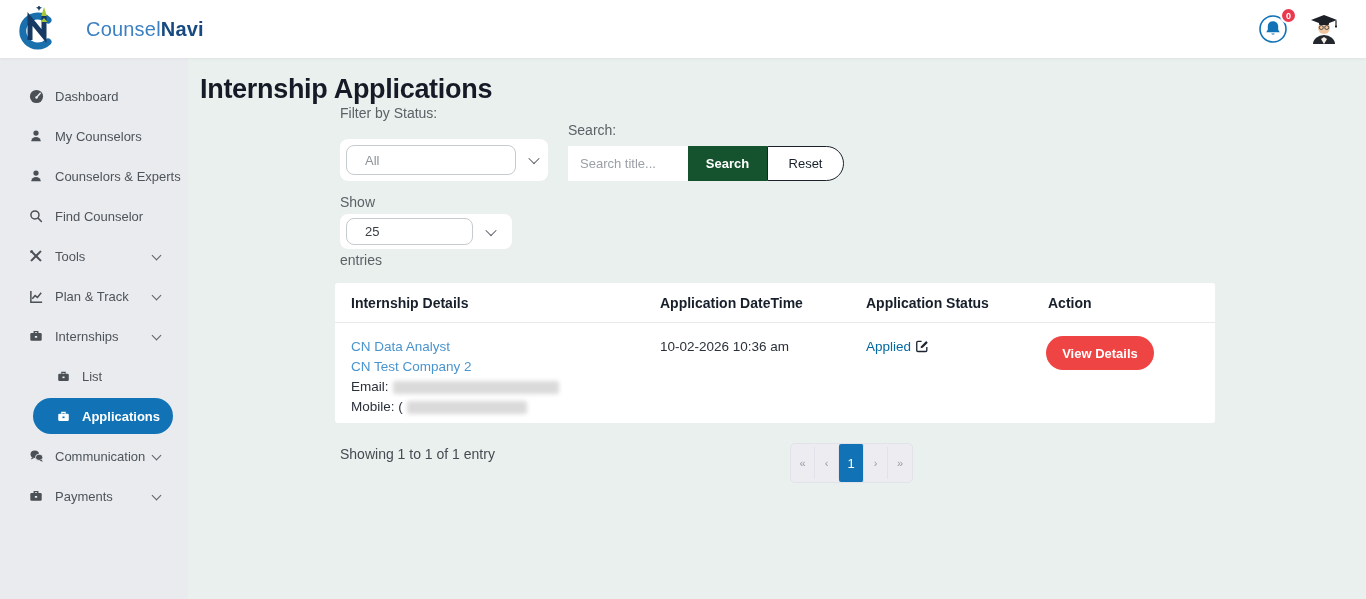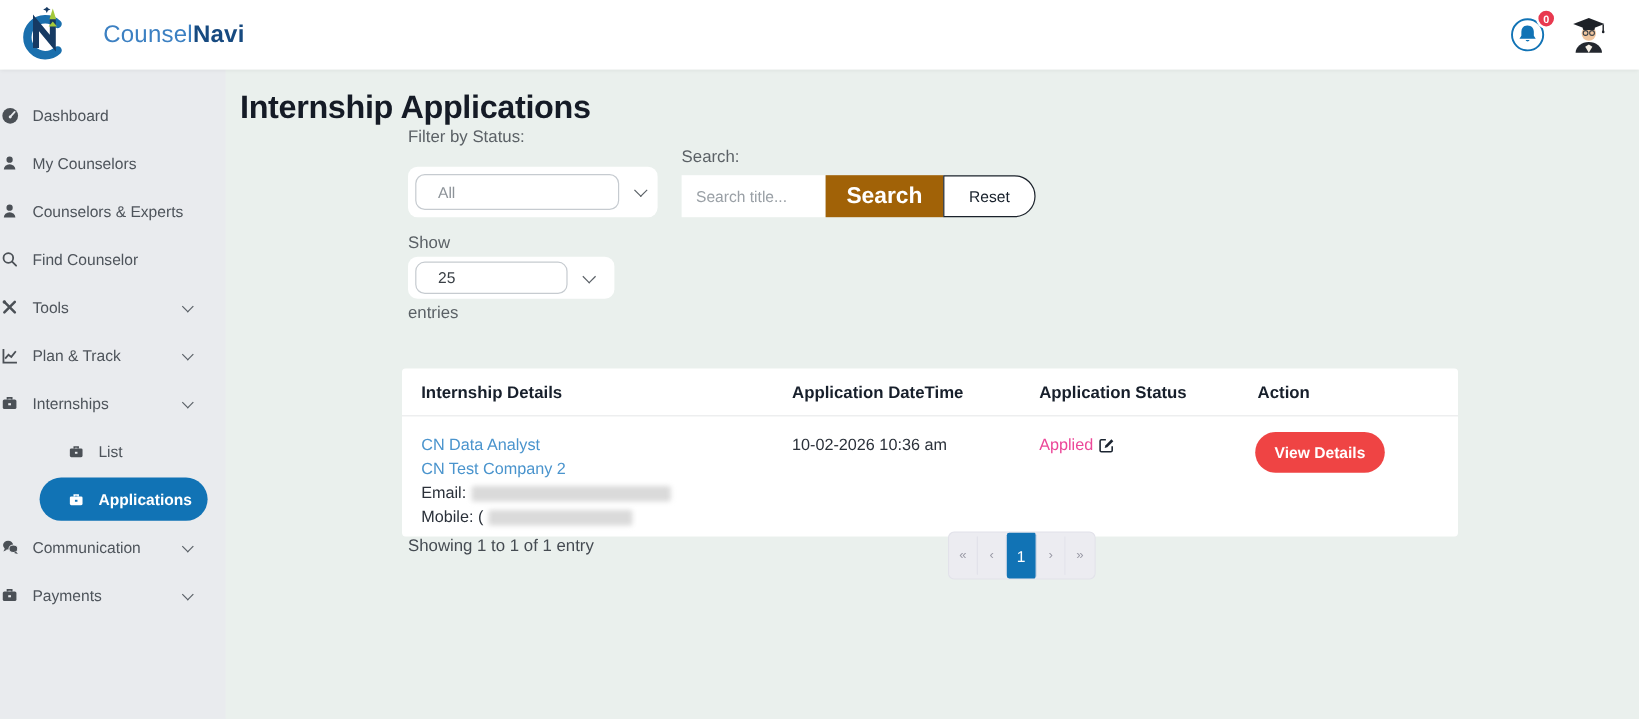--- a/index.html
+++ b/index.html
@@ -19,21 +19,21 @@
   .bell-wrap { position:relative; width:30px; height:30px; cursor:pointer; }
   .badge { position:absolute; top:-7px; right:-9px; min-width:17px; height:17px;
     background:#e8394f; border:2px solid #ffffff; border-radius:9px; color:#fff;
     font-size:9px; font-weight:bold; display:flex; align-items:center; justify-content:center; }
   .avatar { width:28px; height:32px; cursor:pointer; }
 
   
   .sidebar { position:absolute; left:0; top:58px; width:188px; height:541px;
     background:#e9ebee; padding-top:18px; z-index:20; }
   .side-item { position:relative; height:40px; display:flex; align-items:center;
-    color:#4e545b; font-size:13px; cursor:pointer; }
+    padding-left:28px; color:#4e545b; font-size:13px; cursor:pointer; }
   .side-item .icn { width:16px; height:16px; margin-right:11px; flex:0 0 16px;
     display:flex; align-items:center; justify-content:center; }
   .side-item.sub { padding-left:55px; }
   .side-item .chev { position:absolute; right:28px; top:16px; width:7px; height:7px;
     border-right:1.7px solid #5a6066; border-bottom:1.7px solid #5a6066;
     transform:rotate(45deg); }
   .side-item.active { background:#1173b5; color:#ffffff; width:140px; margin-left:33px;
     padding-left:22px; height:36px; margin-top:2px; margin-bottom:2px;
     border-radius:18px; font-weight:bold; }
 
@@ -59,43 +59,43 @@
   .select-show .select-inner { width:127px; color:#3a4046; }
   .sel-chev { width:8px; height:8px; border-right:1.7px solid #5a6066;
     border-bottom:1.7px solid #5a6066; transform:rotate(45deg) translate(-1px,-1px);
     margin-left:14px; }
 
   .search-group { position:absolute; left:380px; top:88px; height:35px; display:flex; }
   .search-input { width:120px; height:35px; border:none; background:#ffffff;
     padding:0 12px; font-size:13px; color:#a16207; outline:none;
     font-family:"Liberation Sans",sans-serif; }
   .search-input::placeholder { color:#9aa0a6; }
-  .btn-search { width:98px; height:35px; background:#a16207; color:#ffffff;
-    border:none; font-size:19px; font-weight:bold; cursor:pointer;
+  .btn-search { width:79px; height:35px; background:#14532d; color:#ffffff;
+    border:none; font-size:13px; font-weight:bold; cursor:pointer;
     font-family:"Liberation Sans",sans-serif; }
   .btn-reset { width:77px; height:35px; background:#ffffff; color:#17202b;
     border:1.5px solid #1b222b; border-radius:0 18px 18px 0; font-size:13px;
     cursor:pointer; font-family:"Liberation Sans",sans-serif; }
 
   
   .card { position:absolute; left:147px; top:225px; width:880px; height:140px;
-    background:#ffffff; border-radius:3px;margin-top:24px; }
+    background:#ffffff; border-radius:3px; }
   .thead { position:relative; height:40px; border-bottom:1px solid #e9eaec; }
   .th { position:absolute; top:12px; font-size:14px; font-weight:bold; color:#171f2b; }
   .th0 { left:16px; } .th1 { left:325px; } .th2 { left:531px; } .th3 { left:713px; }
   .trow { position:relative; height:99px; }
   .cell-details { position:absolute; left:16px; top:14px; font-size:13.5px; line-height:20px; }
   .link { color:#4a94cd; cursor:pointer; display:block; }
   .plain { color:#2b313a; display:block; }
   .redact { display:inline-block; height:13px; background:#dadada;
     filter:blur(2px); border-radius:2px; vertical-align:middle; margin-left:4px; }
   .redact-email { width:166px; } .redact-mobile { width:120px; }
   .cell-dt { position:absolute; left:325px; top:16px; font-size:13.5px; color:#2b313a; }
-  .cell-status { position:absolute; left:531px; top:16px; font-size:13.5px; color:#ec4899;
-    display:flex; align-items:center; gap:4px; }
+  .cell-status { position:absolute; left:531px; top:16px; font-size:13.5px; color:#0369a1;
+    display:flex; gap:4px; }
   .edit-ic { cursor:pointer; display:inline-flex; }
   .btn-view { position:absolute; left:711px; top:13px; width:108px; height:34px;
     background:#ef4444; color:#ffffff; border:none; border-radius:17px;
     font-size:13px; font-weight:bold; cursor:pointer;
     font-family:"Liberation Sans",sans-serif; }
 
   
   .summary { position:absolute; left:152px; top:388px; font-size:14px; color:#454b52; }
   .pager { position:absolute; left:602px; top:385px; display:flex; align-items:center;
     background:#ececf1; border:1px solid #e2e2ea; border-radius:5px; }

